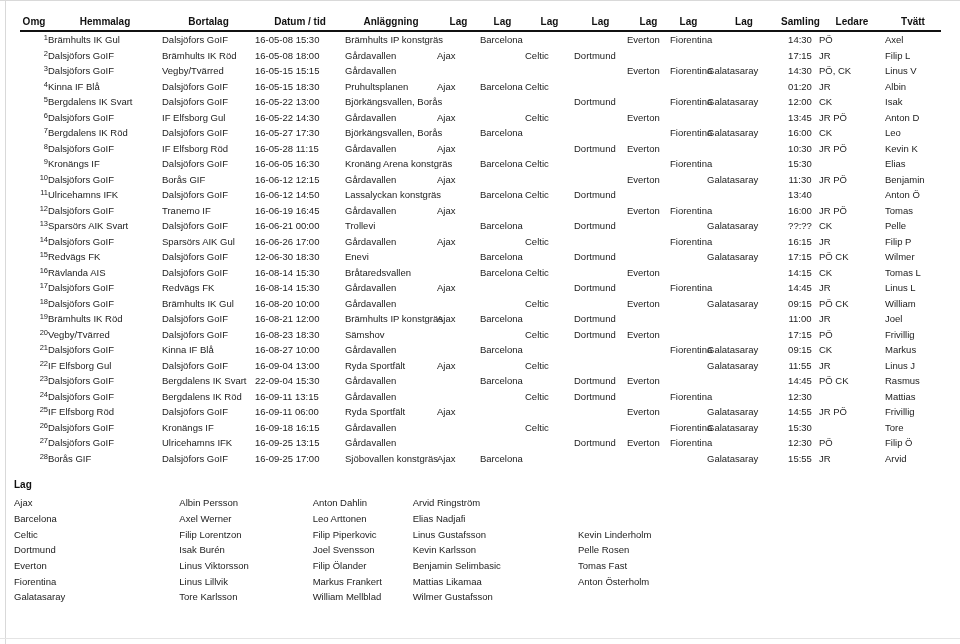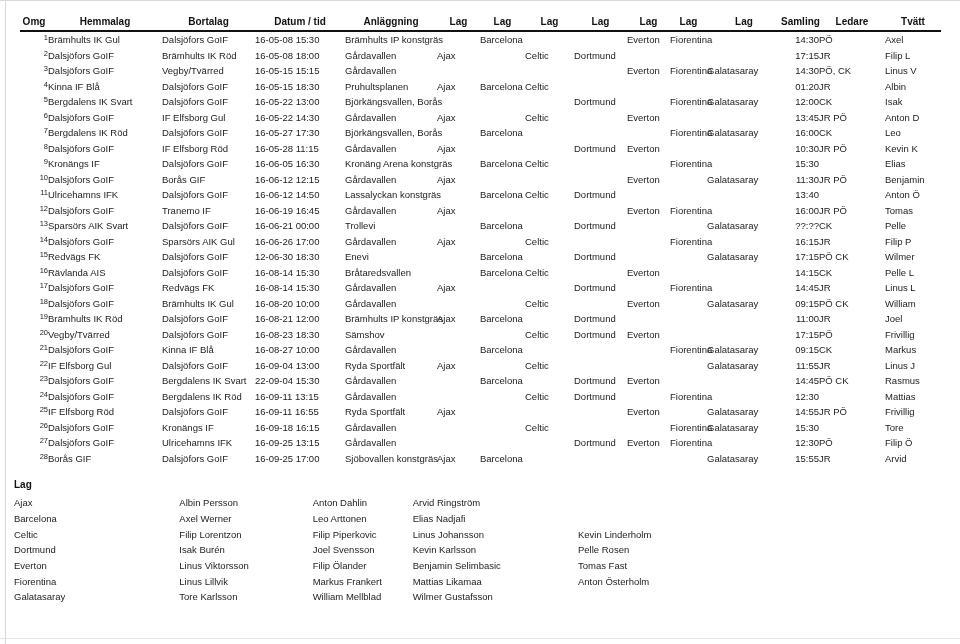--- a/index.html
+++ b/index.html
@@ -39,21 +39,21 @@
     text-align:center; padding:0 0 3px 0; height:15px;
     vertical-align:bottom; white-space:nowrap;
     border-bottom:2px solid #111;
   }
   table.schedule td {
     font-size:9.5px; height:15.5px; padding:0;
     white-space:nowrap; overflow:visible; vertical-align:middle;
   }
   td.omg { text-align:right; padding-right:4px; }
   td.omg .sup { font-size:7.5px; position:relative; top:-3px; }
-  td.samling { text-align:right; padding-right:9px; }
+  td.samling { text-align:center; padding-right:9px; }
   td.ledare, td.tvatt, td.home, td.away, td.datetime, td.venue { text-align:left; }
 
   .roster { position:absolute; left:14px; top:479px; }
   .roster-title { font-size:10px; font-weight:bold; color:#111; height:16px; }
   table.roster-table { border-collapse:collapse; table-layout:fixed; width:800px; }
   table.roster-table col.r-name { width:124px; }
   table.roster-table col.r-p1 { width:100px; }
   table.roster-table col.r-p2 { width:75px; }
   table.roster-table col.r-p3 { width:124px; }
   table.roster-table col.r-p4 { width:177px; }
@@ -371,21 +371,21 @@
           <td class="venue">Bråtaredsvallen</td>
           <td class="lag lag1"></td>
           <td class="lag lag2">Barcelona</td>
           <td class="lag lag3">Celtic</td>
           <td class="lag lag4"></td>
           <td class="lag lag5">Everton</td>
           <td class="lag lag6"></td>
           <td class="lag lag7"></td>
           <td class="samling">14:15</td>
           <td class="ledare">CK</td>
-          <td class="tvatt">Pelle L</td>
+          <td class="tvatt">Tomas L</td>
         </tr>
         <tr>
           <td class="omg"><span class="sup">17</span></td>
           <td class="home">Dalsjöfors GoIF</td>
           <td class="away">Redvägs FK</td>
           <td class="datetime">16-08-14 15:30</td>
           <td class="venue">Gårdavallen</td>
           <td class="lag lag1">Ajax</td>
           <td class="lag lag2"></td>
           <td class="lag lag3"></td>
@@ -513,21 +513,21 @@
           <td class="lag lag6">Fiorentina</td>
           <td class="lag lag7"></td>
           <td class="samling">12:30</td>
           <td class="ledare"></td>
           <td class="tvatt">Mattias</td>
         </tr>
         <tr>
           <td class="omg"><span class="sup">25</span></td>
           <td class="home">IF Elfsborg Röd</td>
           <td class="away">Dalsjöfors GoIF</td>
-          <td class="datetime">16-09-11 16:55</td>
+          <td class="datetime">16-09-11 06:00</td>
           <td class="venue">Ryda Sportfält</td>
           <td class="lag lag1">Ajax</td>
           <td class="lag lag2"></td>
           <td class="lag lag3"></td>
           <td class="lag lag4"></td>
           <td class="lag lag5">Everton</td>
           <td class="lag lag6"></td>
           <td class="lag lag7">Galatasaray</td>
           <td class="samling">14:55</td>
           <td class="ledare">JR PÖ</td>
@@ -609,21 +609,21 @@
             <td>Barcelona</td>
             <td>Axel Werner</td>
             <td>Leo Arttonen</td>
             <td>Elias Nadjafi</td>
             <td></td>
           </tr>
           <tr>
             <td>Celtic</td>
             <td>Filip Lorentzon</td>
             <td>Filip Piperkovic</td>
-            <td>Linus Johansson</td>
+            <td>Linus Gustafsson</td>
             <td>Kevin Linderholm</td>
           </tr>
           <tr>
             <td>Dortmund</td>
             <td>Isak Burén</td>
             <td>Joel Svensson</td>
             <td>Kevin Karlsson</td>
             <td>Pelle Rosen</td>
           </tr>
           <tr>

